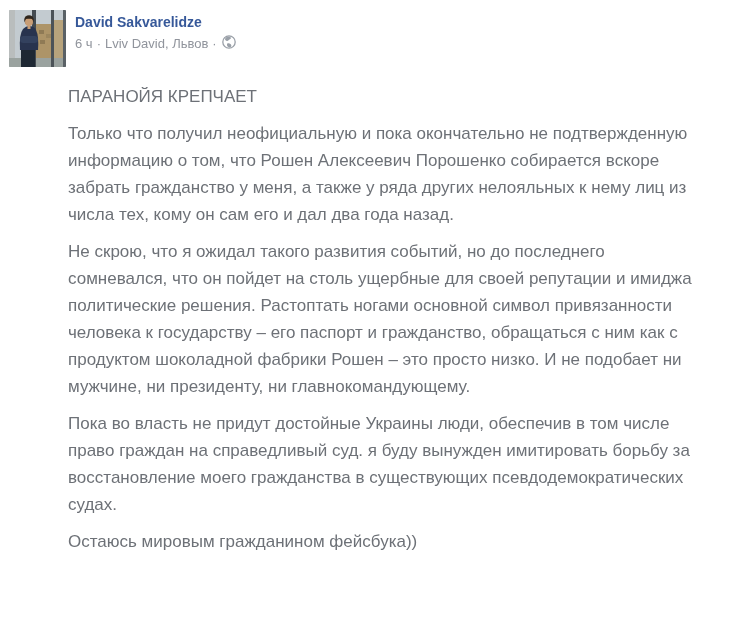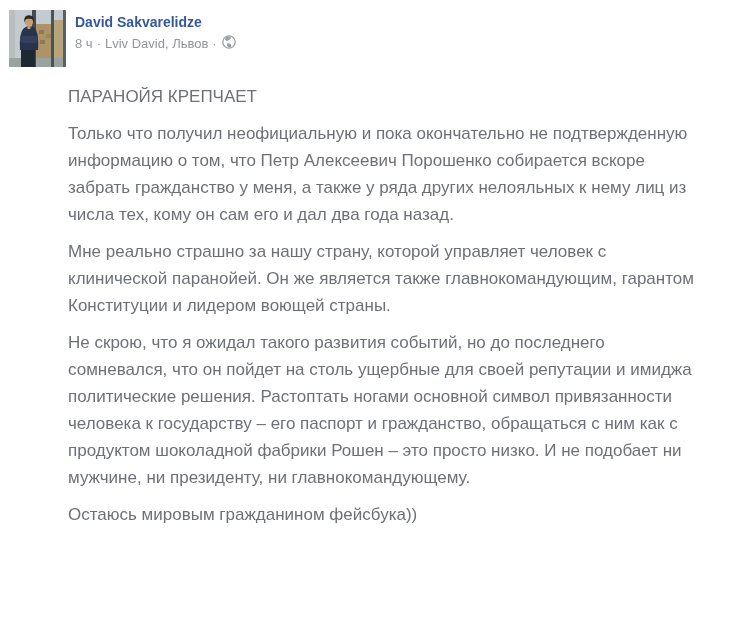--- a/index.html
+++ b/index.html
@@ -92,36 +92,36 @@
         <rect x="18.5" y="15" width="3" height="4" fill="#c99e76"></rect>
         <circle cx="20" cy="10" r="4.8" fill="#2e251c"></circle>
         <circle cx="20" cy="12" r="4" fill="#c99e76"></circle>
         <path d="M15.8 10.5 a4.3 4.3 0 0 1 8.4 0 l-1 -1.8 -6.5 0 Z" fill="#2e251c"></path>
       </svg>
     </a>
 
     <div class="header-text">
       <a class="author">David Sakvarelidze</a>
       <div class="meta">
-        <a>8 ч</a>
+        <a>6 ч</a>
         <span>·</span>
         <a>Lviv David, Львов</a>
         <span>·</span>
         <span class="globe">
           <svg width="14" height="14" viewBox="0 0 14 14" xmlns="http://www.w3.org/2000/svg">
             <circle cx="7" cy="7" r="6.2" fill="none" stroke="#9aa0a8" stroke-width="1.3"></circle>
             <path fill="#9aa0a8" d="M3.2 3.4 C4.2 1.9 6.2 1.2 7.8 1.7 C9.2 2.2 9.3 3.6 7.9 4.3 C6.6 4.9 6.2 6.3 4.8 5.9 C3.4 5.5 2.7 4.2 3.2 3.4 Z"></path>
             <path fill="#9aa0a8" d="M5.6 8.3 C7.1 8.2 8.8 8.8 9.3 10.2 C9.7 11.3 8.8 12.4 7.5 12.4 C5.9 12.4 4.8 11 5 9.6 C5.1 8.9 5.2 8.4 5.6 8.3 Z"></path>
           </svg>
         </span>
       </div>
     </div>
   </div>
 
   <div class="content">
     <p>ПАРАНОЙЯ КРЕПЧАЕТ</p>
-    <p>Только что получил неофициальную и пока окончательно не подтвержденную информацию о том, что Петр Алексеевич Порошенко собирается вскоре забрать гражданство у меня, а также у ряда других нелояльных к нему лиц из числа тех, кому он сам его и дал два года назад.</p>
-    <p>Мне реально страшно за нашу страну, которой управляет человек с клинической паранойей. Он же является также главнокомандующим, гарантом Конституции и лидером воющей страны.</p>
+    <p>Только что получил неофициальную и пока окончательно не подтвержденную информацию о том, что Рошен Алексеевич Порошенко собирается вскоре забрать гражданство у меня, а также у ряда других нелояльных к нему лиц из числа тех, кому он сам его и дал два года назад.</p>
     <p>Не скрою, что я ожидал такого развития событий, но до последнего сомневался, что он пойдет на столь ущербные для своей репутации и имиджа политические решения. Растоптать ногами основной символ привязанности человека к государству – его паспорт и гражданство, обращаться с ним как с продуктом шоколадной фабрики Рошен – это просто низко. И не подобает ни мужчине, ни президенту, ни главнокомандующему.</p>
+    <p>Пока во власть не придут достойные Украины люди, обеспечив в том числе право граждан на справедливый суд. я буду вынужден имитировать борьбу за восстановление моего гражданства в существующих псевдодемократических судах.</p>
     <p>Остаюсь мировым гражданином фейсбука))</p>
   </div>
 
 </div>
 
 </body></html>

